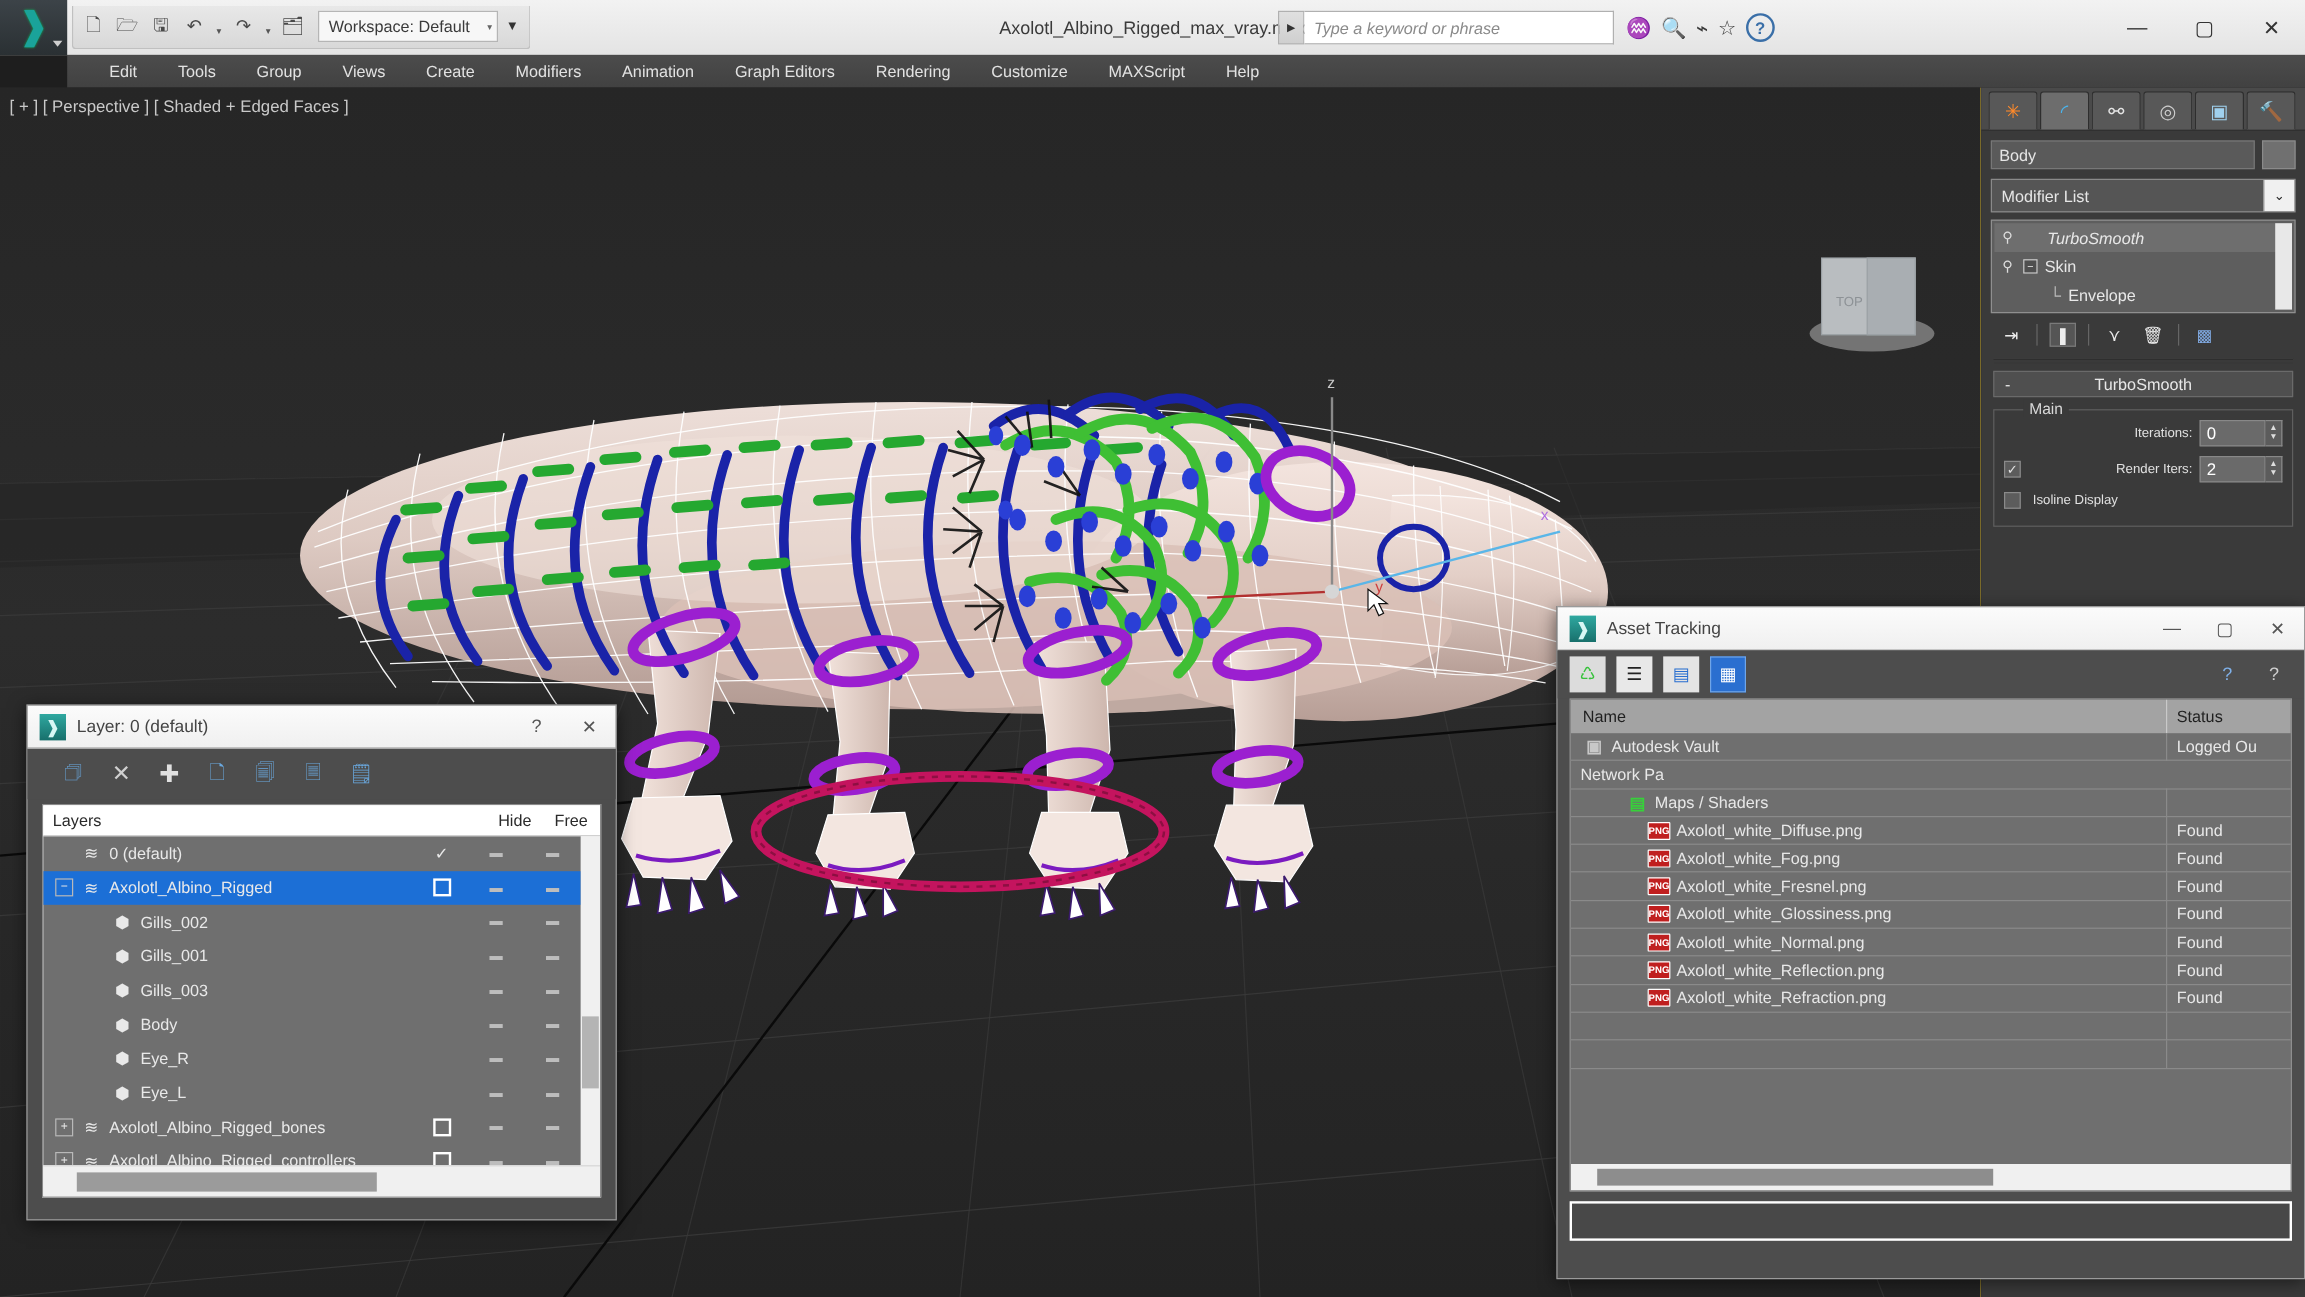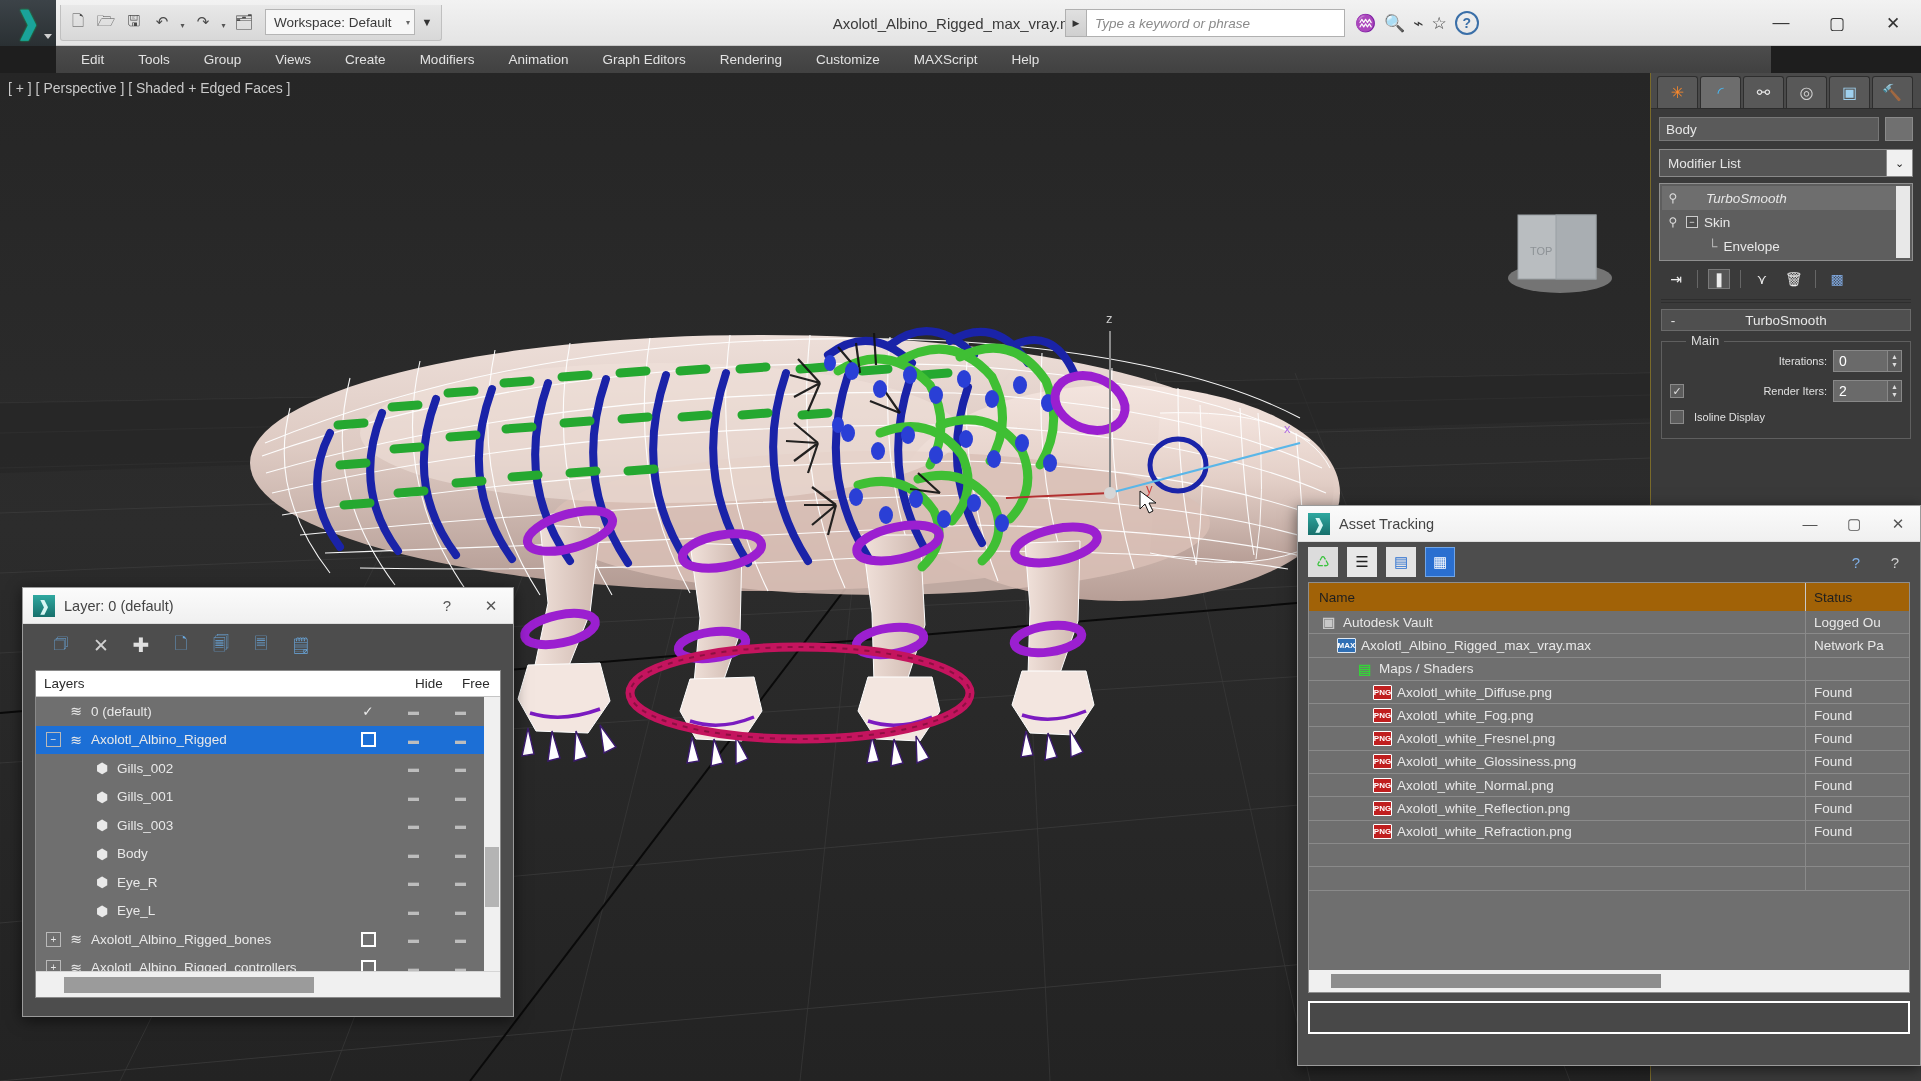--- a/index.html
+++ b/index.html
@@ -37,23 +37,23 @@
   .searchinput{ width:258px;height:28px;background:#fff;border:1px solid #b0b0b0;border-left:none;
     font-style:italic;font-size:13.5px;color:#8a8a8a;padding:0 8px;display:flex;align-items:center;}
   .searchicons{ display:flex; align-items:center; gap:8px; margin-left:10px; color:#3a3a3a; font-size:17px;}
   .helpbtn{ width:24px;height:24px;border-radius:50%;border:2px solid #3a6fa8;color:#3a6fa8;
     font-size:14px;font-weight:bold;display:flex;align-items:center;justify-content:center;}
   .wctrls{ position:absolute; right:0; top:0; height:46px; display:flex;}
   .wctrl{ width:56px;height:46px;display:flex;align-items:center;justify-content:center;
     font-size:17px;color:#333;}
 
   
-  .menubar{ position:absolute; left:56px; top:46px; width:1715px; height:27px;
+  .menubar{ position:absolute; left:56px; top:46px; width:1865px; height:27px;
     background:linear-gradient(#4c4c4c,#414141); display:flex; align-items:center;
-    padding-left:8px;text-align:center; }
+    padding-left:18px;text-align:center; }
   .menuitem{ color:#e2e2e2; font-size:13.5px; padding:0 17px; line-height:27px; cursor:default;}
 
   
   .viewport{ position:absolute; left:0; top:73px; width:1651px; height:1008px;
     background:#2a2a2a; overflow:hidden; border-right:1px solid #7a6a2a;}
   .vpsky{ position:absolute; inset:0;
      background:linear-gradient(180deg,#262626 0%,#2c2c2c 45%,#232323 100%);}
   .vplabel{ position:absolute; left:8px; top:7px; color:#c9c9c9; font-size:14px;}
   .vpstats{ position:absolute; left:18px; top:42px; color:#d8bf3a; font-size:13.5px; line-height:24px;}
   .vpstats table{ border-collapse:collapse; }
@@ -161,21 +161,21 @@
   .atMenu{ height:30px; background:#fff; display:flex; align-items:center;
     border-bottom:1px solid #d8d8d8; padding-left:8px; }
   .atMenu .mi{ font-size:13.5px; color:#3b3b3b; padding:0 11px; line-height:30px;}
   .atTools{ height:40px; background:#4d4d4d; display:flex; align-items:center; padding:0 10px;}
   .atTool{ width:30px;height:30px;display:flex;align-items:center;justify-content:center;
     font-size:15px; margin-right:9px;}
   .atTool.active{ background:#2a6fd0; border:1px solid #6fa5e8;}
   .atSpacer{ flex:1; }
   .atGridWrap{ margin:0 10px; background:#6f6f6f; border:1px solid #8e8e8e; height:411px;
     position:relative; overflow:hidden;}
-  .atHead{ height:28px; background:#a16207; display:flex; align-items:center;
+  .atHead{ height:28px; background:#a3a3a3; display:flex; align-items:center;
     font-size:13.5px; color:#1f1f1f;}
   .atHead .h1{ flex:1; padding-left:10px; border-right:1px solid #c9c9c9; height:28px;
     display:flex;align-items:center;}
   .atHead .h2{ width:103px; padding-left:8px; }
   .atRow{ height:23.3px; display:flex; align-items:center; font-size:13.5px; color:#e8e8e8;
     border-bottom:1px solid #8a8a8a;}
   .atRow .n{ flex:1; display:flex; align-items:center; border-right:1px solid #8a8a8a;
     height:23.3px; overflow:hidden; white-space:nowrap;}
   .atRow .s{ width:103px; padding-left:8px; white-space:nowrap; overflow:hidden;}
   .ficon{ width:19px;height:15px;margin-right:5px;display:inline-flex;align-items:center;
@@ -773,24 +773,20 @@
     </div>
     <div id="assetRows">
         <div class="atRow">
           <span class="n" style="padding-left:10px">
             <span class="ficon vault">▣</span>
             <span>Autodesk Vault</span>
           </span>
           <span class="s">Logged Ou</span>
         </div>
         <div class="atRow">
-          <span class="n" style="padding-left:28px">
-            <span class="ficon max">MAX</span>
-            <span>Axolotl_Albino_Rigged_max_vray.max</span>
-          </span>
           <span class="s">Network Pa</span>
         </div>
         <div class="atRow">
           <span class="n" style="padding-left:46px">
             <span class="ficon maps">▤</span>
             <span>Maps / Shaders</span>
           </span>
           <span class="s"></span>
         </div>
         <div class="atRow">

